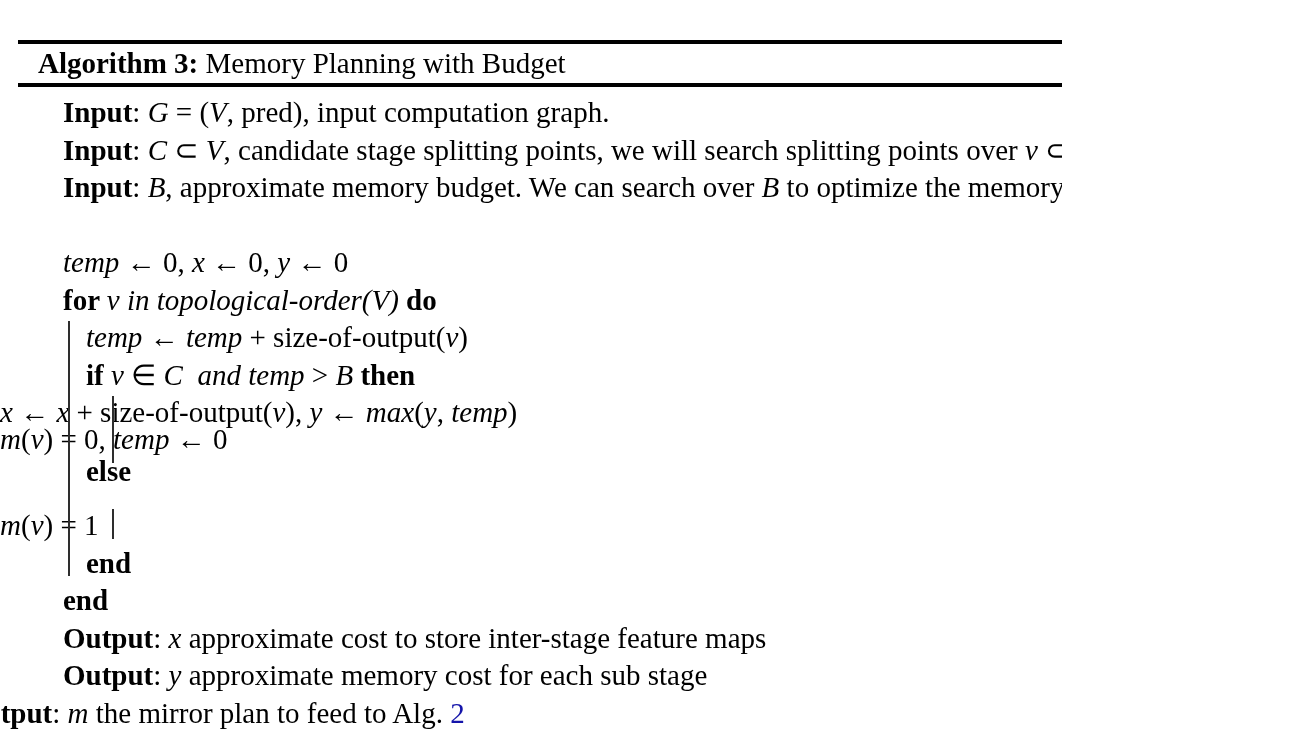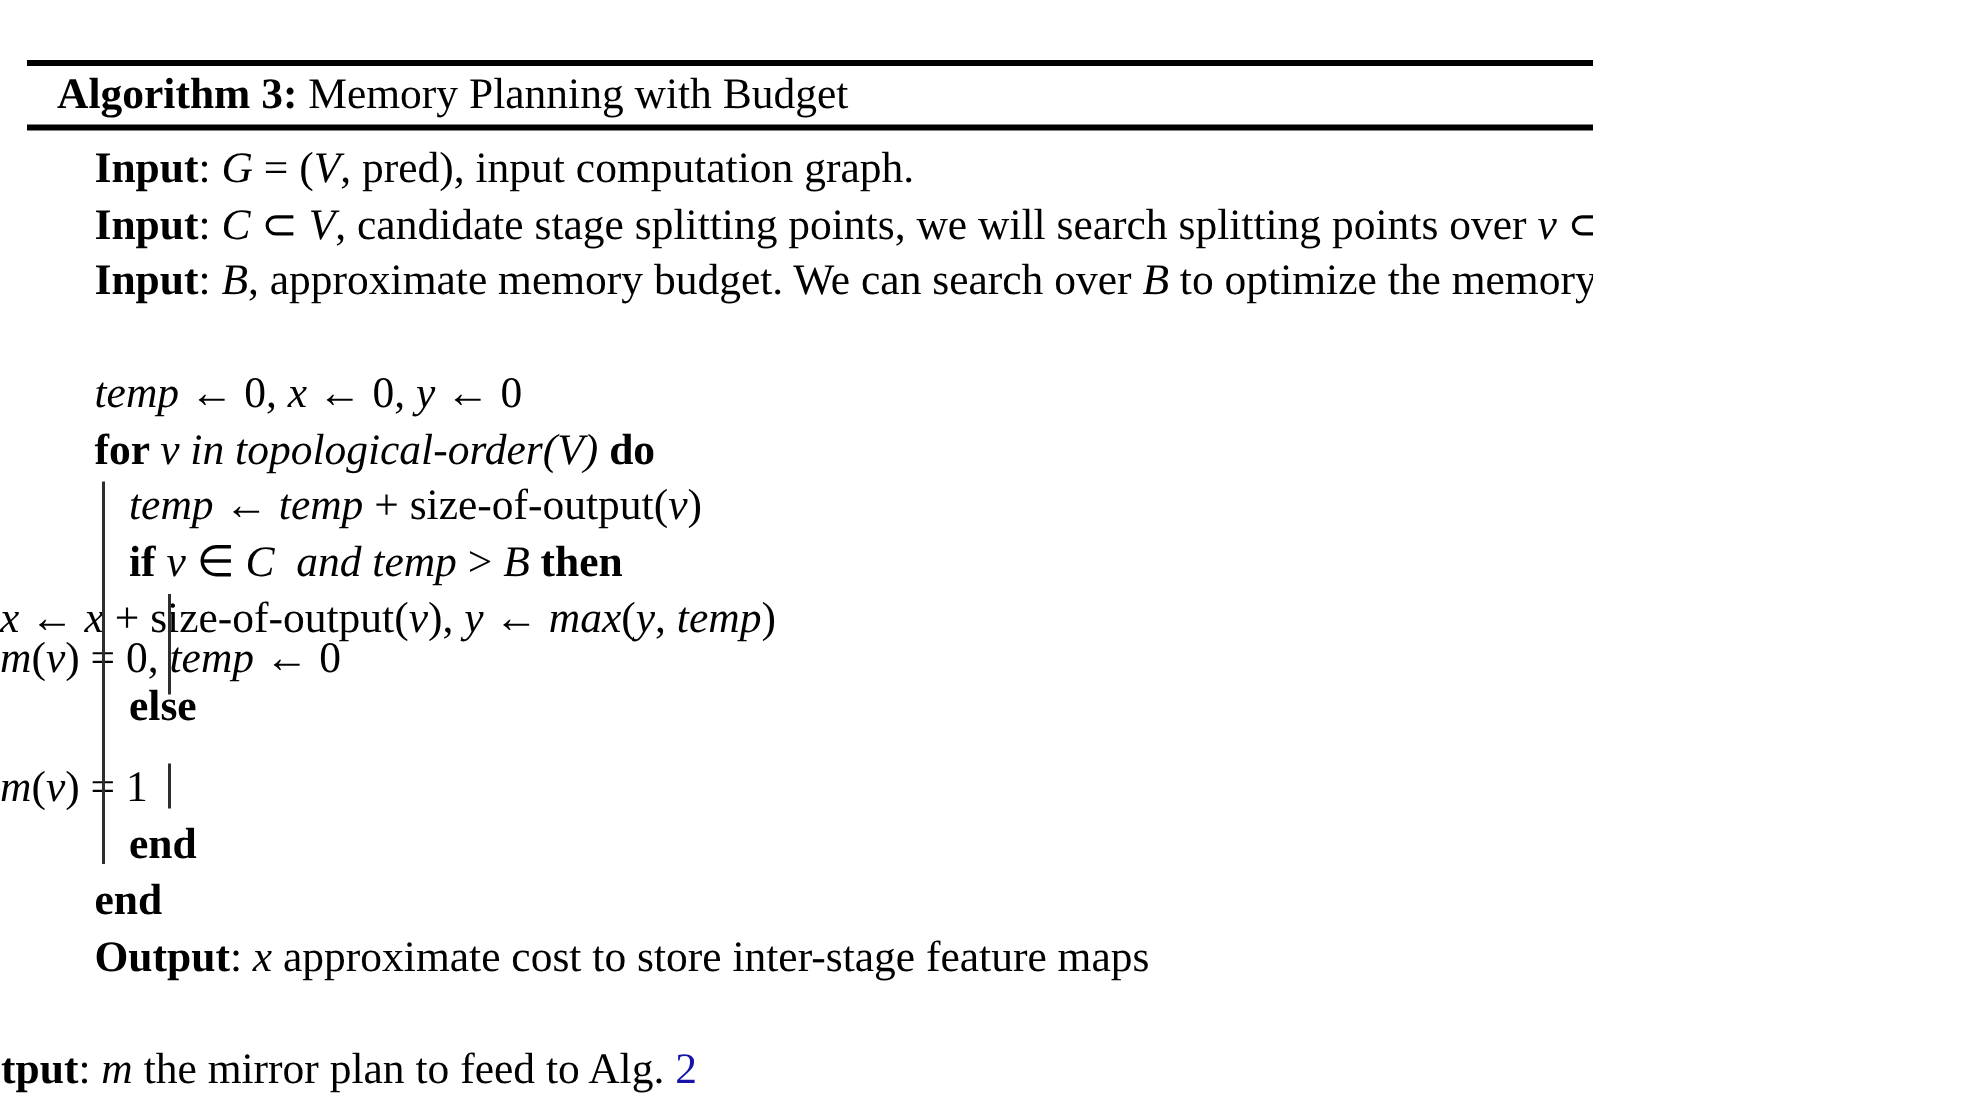--- a/index.html
+++ b/index.html
@@ -75,19 +75,20 @@
       <div class="algo-line ind-0" style="top: 187.75px;"><span class="st-b">for </span><span class="st-i">v in topological-order(V) </span><span class="st-b">do</span></div>
       <div class="algo-line ind-1" style="top: 225.3px;"><span class="st-i">temp</span><span> ← </span><span class="st-i">temp</span><span> + size-of-output(</span><span class="st-i">v</span><span>)</span></div>
       <div class="algo-line ind-1" style="top: 262.85px;"><span class="st-b">if </span><span class="st-i">v</span><span> ∈ </span><span class="st-i">C</span><span>&nbsp; </span><span class="st-i">and temp</span><span> &gt; </span><span class="st-i">B</span><span> </span><span class="st-b">then</span></div>
       <div class="algo-line ind-2" style="top: 300.4px;"><span class="st-i">x</span><span> ← </span><span class="st-i">x</span><span> + size-of-output(</span><span class="st-i">v</span><span>), </span><span class="st-i">y</span><span> ← </span><span class="st-i">max</span><span>(</span><span class="st-i">y</span><span>, </span><span class="st-i">temp</span><span>)</span></div>
       <div class="algo-line ind-2" style="top: 327px;"><span class="st-i">m</span><span>(</span><span class="st-i">v</span><span>) = 0, </span><span class="st-i">temp</span><span> ← 0</span></div>
       <div class="algo-line ind-1" style="top: 359px;"><span class="st-b">else</span></div>
       <div class="algo-line ind-2" style="top: 413.05px;"><span class="st-i">m</span><span>(</span><span class="st-i">v</span><span>) = 1</span></div>
       <div class="algo-line ind-1" style="top: 450.6px;"><span class="st-b">end</span></div>
       <div class="algo-line ind-0" style="top: 488.15px;"><span class="st-b">end</span></div>
       <div class="algo-line ind-io" style="top: 525.7px;"><span class="st-b">Output</span><span>: </span><span class="st-i">x</span><span> approximate cost to store inter-stage feature maps</span></div>
+      <div class="algo-line ind-io" style="top: 563.25px;"><span class="st-b">Output</span><span>: </span><span class="st-i">y</span><span> approximate memory cost for each sub stage</span></div>
       <div class="algo-line ind-io" style="top: 600.8px; padding-left: 12px;"><span class="st-b">Output</span><span>: </span><span class="st-i">m</span><span> the mirror plan to feed to Alg. </span><span class="st-link" style="color: rgb(20, 20, 170);">2</span></div>
       <div class="vbar" style="left: 68px; top: 227.3px; height: 254.85px;"></div>
       <div class="vbar" style="left: 112px; top: 302.4px; height: 67.1px;"></div>
       <div class="vbar" style="left: 112px; top: 415.05px; height: 29.55px;"></div>
     </div>
   <div class="rule" id="rule-bottom"></div>
 </div>
 
 </body></html>

